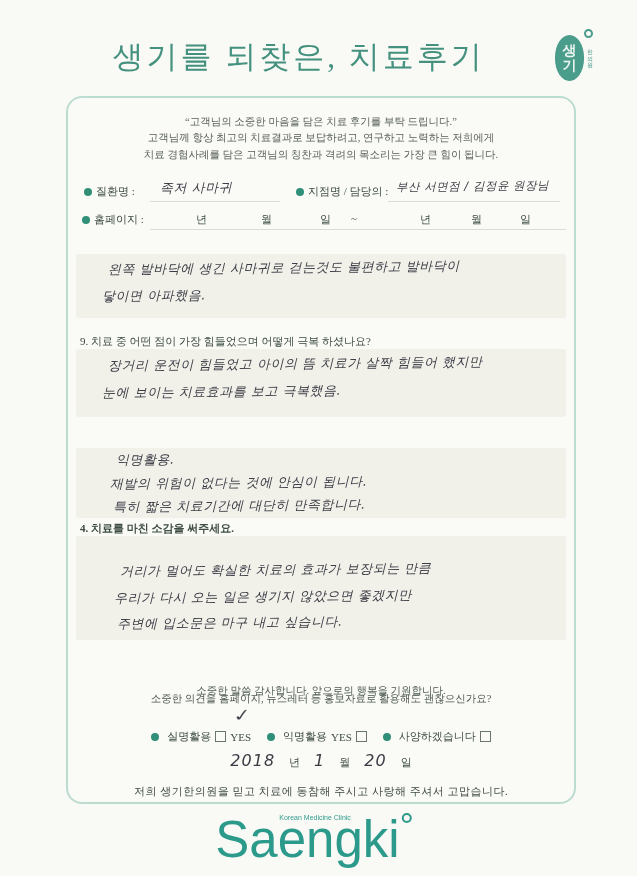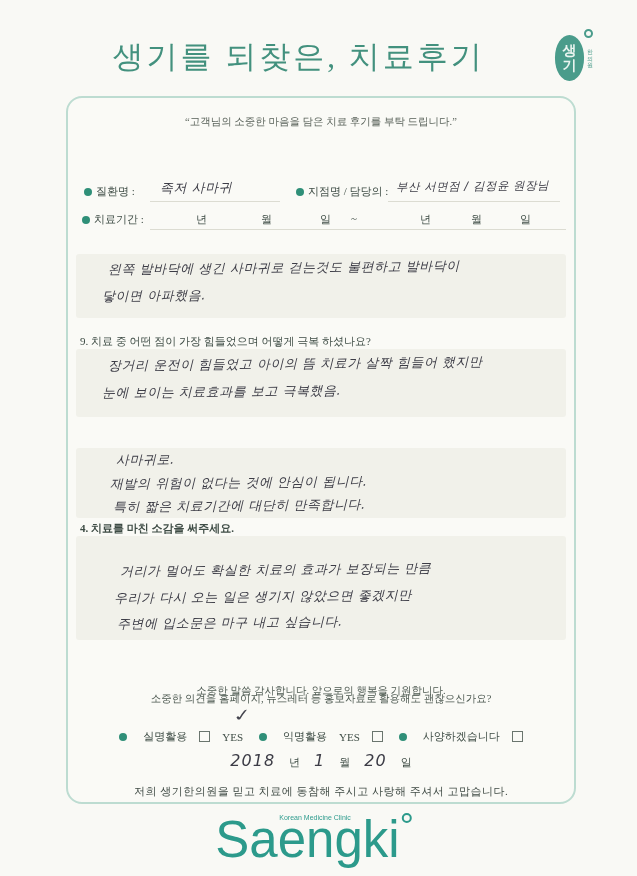--- a/index.html
+++ b/index.html
@@ -58,21 +58,21 @@
   .qlabel { position:absolute; left:12px; font-size:11px; color:#3e4c45; white-space:nowrap; }
   .shade  { position:absolute; left:8px; width:490px; background:#f1f1ea; border-radius:3px; }
   .ans { font-size:13px; }
   .closing { position:absolute; left:0; right:0; text-align:center; font-size:10.5px; color:#4c5850; }
   
   .consent-row {
     position:absolute; top:631px; left:0; right:0;
     display:flex; justify-content:center; align-items:center; gap:16px;
     font-size:11px; color:#3e4c45;
   }
-  .consent-opt { display:flex; align-items:center; gap:12px; }
+  .consent-opt { display:flex; align-items:center; gap:4px; }
   .cbox {
     display:inline-block; width:9px; height:9px;
     border:1px solid #6a756e; background:transparent;
   }
   .checkmark {
     position:absolute; top:608px; left:168px;
     font-family:"DejaVu Sans", sans-serif; font-size:15px; color:#44444e;
     transform:rotate(-12deg) scaleX(1.5);
   }
   .date-row {
@@ -116,51 +116,53 @@
       <span>생기</span>
     </div>
     <span class="stamp-ring"></span>
     <span class="stamp-side">한의원</span>
   </div>
 
   <div class="form-box">
 
     <div class="intro">
       <div>“고객님의 소중한 마음을 담은 치료 후기를 부탁 드립니다.”</div>
+      <div>고객님께 항상 최고의 치료결과로 보답하려고, 연구하고 노력하는 저희에게</div>
+      <div>치료 경험사례를 담은 고객님의 칭찬과 격려의 목소리는 가장 큰 힘이 됩니다.</div>
     </div>
 
     <span class="plabel" style="left:16px; top:86px;"><span class="bullet"></span><span>질환명 :</span></span>
     <span class="hand" style="left:92px; top:81px; font-size:13px;">족저 사마귀</span>
     <span class="uline" style="left:82px; top:103px; width:130px;"></span>
     <span class="plabel" style="left:228px; top:86px;"><span class="bullet"></span><span>지점명 / 담당의 :</span></span>
     <span class="hand" style="left:328px; top:81px; font-size:11.5px;">부산 서면점 / 김정윤 원장님</span>
     <span class="uline" style="left:320px; top:103px; width:172px;"></span>
 
-    <span class="plabel" style="left:14px; top:114px;"><span class="bullet"></span><span>치료기간 :</span></span>
+    <span class="plabel" style="left:14px; top:114px;"><span class="bullet"></span><span>홈페이지 :</span></span>
     <span class="punit" style="left:128px; top:114px;">년</span>
     <span class="punit" style="left:193px; top:114px;">월</span>
     <span class="punit" style="left:252px; top:114px;">일</span>
     <span class="punit" style="left:283px; top:114px;">~</span>
     <span class="punit" style="left:352px; top:114px;">년</span>
     <span class="punit" style="left:403px; top:114px;">월</span>
     <span class="punit" style="left:452px; top:114px;">일</span>
     <span class="uline" style="left:82px; top:131px; width:416px;"></span>
 
     <div class="shade" style="top:156px; height:64px;"></div>
     <span class="hand ans" style="left:40px; top:161px;">왼쪽 발바닥에 생긴 사마귀로 걷는것도 불편하고 발바닥이</span>
     <span class="hand ans" style="left:34px; top:189px;">닿이면 아파했음.</span>
 
     <span class="qlabel" style="top:236px;">9. 치료 중 어떤 점이 가장 힘들었으며 어떻게 극복 하셨나요?</span>
     <div class="shade" style="top:251px; height:68px;"></div>
     <span class="hand ans" style="left:40px; top:257px;">장거리 운전이 힘들었고 아이의 뜸 치료가 살짝 힘들어 했지만</span>
     <span class="hand ans" style="left:34px; top:285px;">눈에 보이는 치료효과를 보고 극복했음.</span>
 
     <span class="qlabel" style="top:340px;margin-top:12px;">3. 치료를 마친 후 현재의 느낌은 어떠신가요?</span>
     <div class="shade" style="top:350px; height:70px;"></div>
-    <span class="hand ans" style="left:48px; top:353px;">사마귀로.</span>
+    <span class="hand ans" style="left:48px; top:353px;">익명활용.</span>
     <span class="hand ans" style="left:42px; top:376px;">재발의 위험이 없다는 것에 안심이 됩니다.</span>
     <span class="hand ans" style="left:45px; top:399px;">특히 짧은 치료기간에 대단히 만족합니다.</span>
 
     <span class="qlabel" style="top:423px;font-weight:bold;">4. 치료를 마친 소감을 써주세요.</span>
     <div class="shade" style="top:438px; height:104px;"></div>
     <span class="hand ans" style="left:52px; top:463px;">거리가 멀어도 확실한 치료의 효과가 보장되는 만큼</span>
     <span class="hand ans" style="left:46px; top:490px;">우리가 다시 오는 일은 생기지 않았으면 좋겠지만</span>
     <span class="hand ans" style="left:49px; top:516px;">주변에 입소문은 마구 내고 싶습니다.</span>
 
     <div class="closing" style="top:586px;">소중한 말씀 감사합니다. 앞으로의 행복을 기원합니다.</div>

